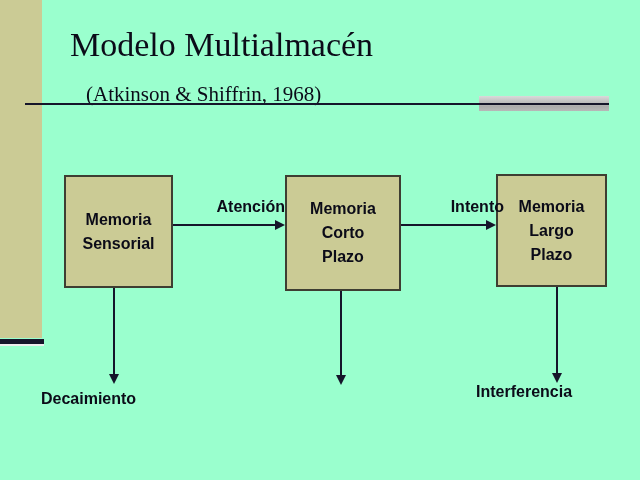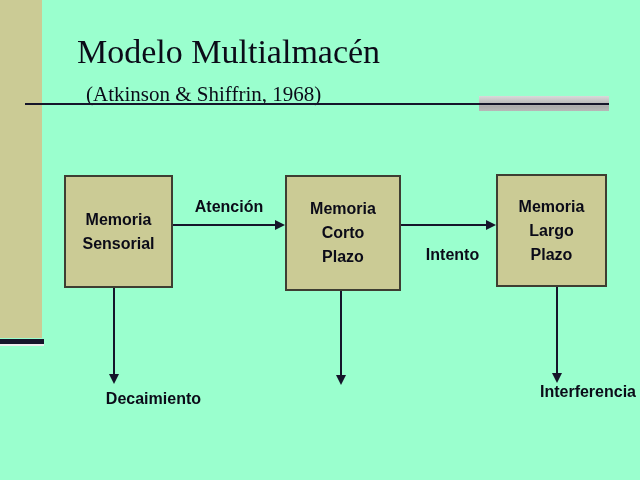--- a/index.html
+++ b/index.html
@@ -29,21 +29,21 @@
     position: absolute;
     left: 0; top: 344px;
     width: 44px; height: 2px;
     background: #EDEDED;
   }
 
   
   .title {
     position: absolute;
     left: 70px; top: 26px;
-    margin: 7px;
+    margin: 0;
     font-family: "Liberation Serif", serif;
     font-size: 34px;
     font-weight: normal;
     color: var(--color-text, #0B0B18);
     white-space: nowrap;
   }
   .subtitle {
     position: absolute;
     left: 70px; top: 66px;
     margin: 16px;
@@ -106,24 +106,24 @@
   .h-line-1 { left: 173px; top: 224px; width: 104px; }
   .head-1   { left: 275px; top: 220px; }
   .h-line-2 { left: 401px; top: 224px; width: 86px; }
   .head-2   { left: 486px; top: 220px; }
 
   .transition-label {
     position: absolute;
     font-weight: bold;
     font-size: 16px;
     color: var(--color-text, #0B0B18);
-    text-align: center;
+    text-align: right;
   }
   .label-atencion { left: 173px; top: 198px; width: 112px; }
-  .label-intento  { left: 401px; top: 198px; width: 103px; margin-top: 48px;  }
+  .label-intento  { left: 401px; top: 198px; width: 103px;  }
 
   
   .v-line {
     position: absolute;
     width: 2px;
     background: var(--color-line, #15152A);
   }
   .arrowhead-down {
     position: absolute;
     width: 0; height: 0;
@@ -136,21 +136,21 @@
   .v-line-2 { left: 340px; top: 291px; height: 84px; }
   .vhead-2  { left: 336px; top: 375px; }
   .v-line-3 { left: 556px; top: 287px; height: 86px; }
   .vhead-3  { left: 552px; top: 373px; }
 
   .loss-label {
     position: absolute;
     font-weight: bold;
     font-size: 16px;
     color: var(--color-text, #0B0B18);
-    text-align: right;
+    text-align: left;
     width: 160px;
   }
   .label-decaimiento   { left: 41px;  top: 390px; }
   .label-dislocacion   { left: 267px; top: 390px; }
   .label-interferencia { left: 476px; top: 383px; }
 </style>
 </head>
 <body>
 
 <div class="slide">

